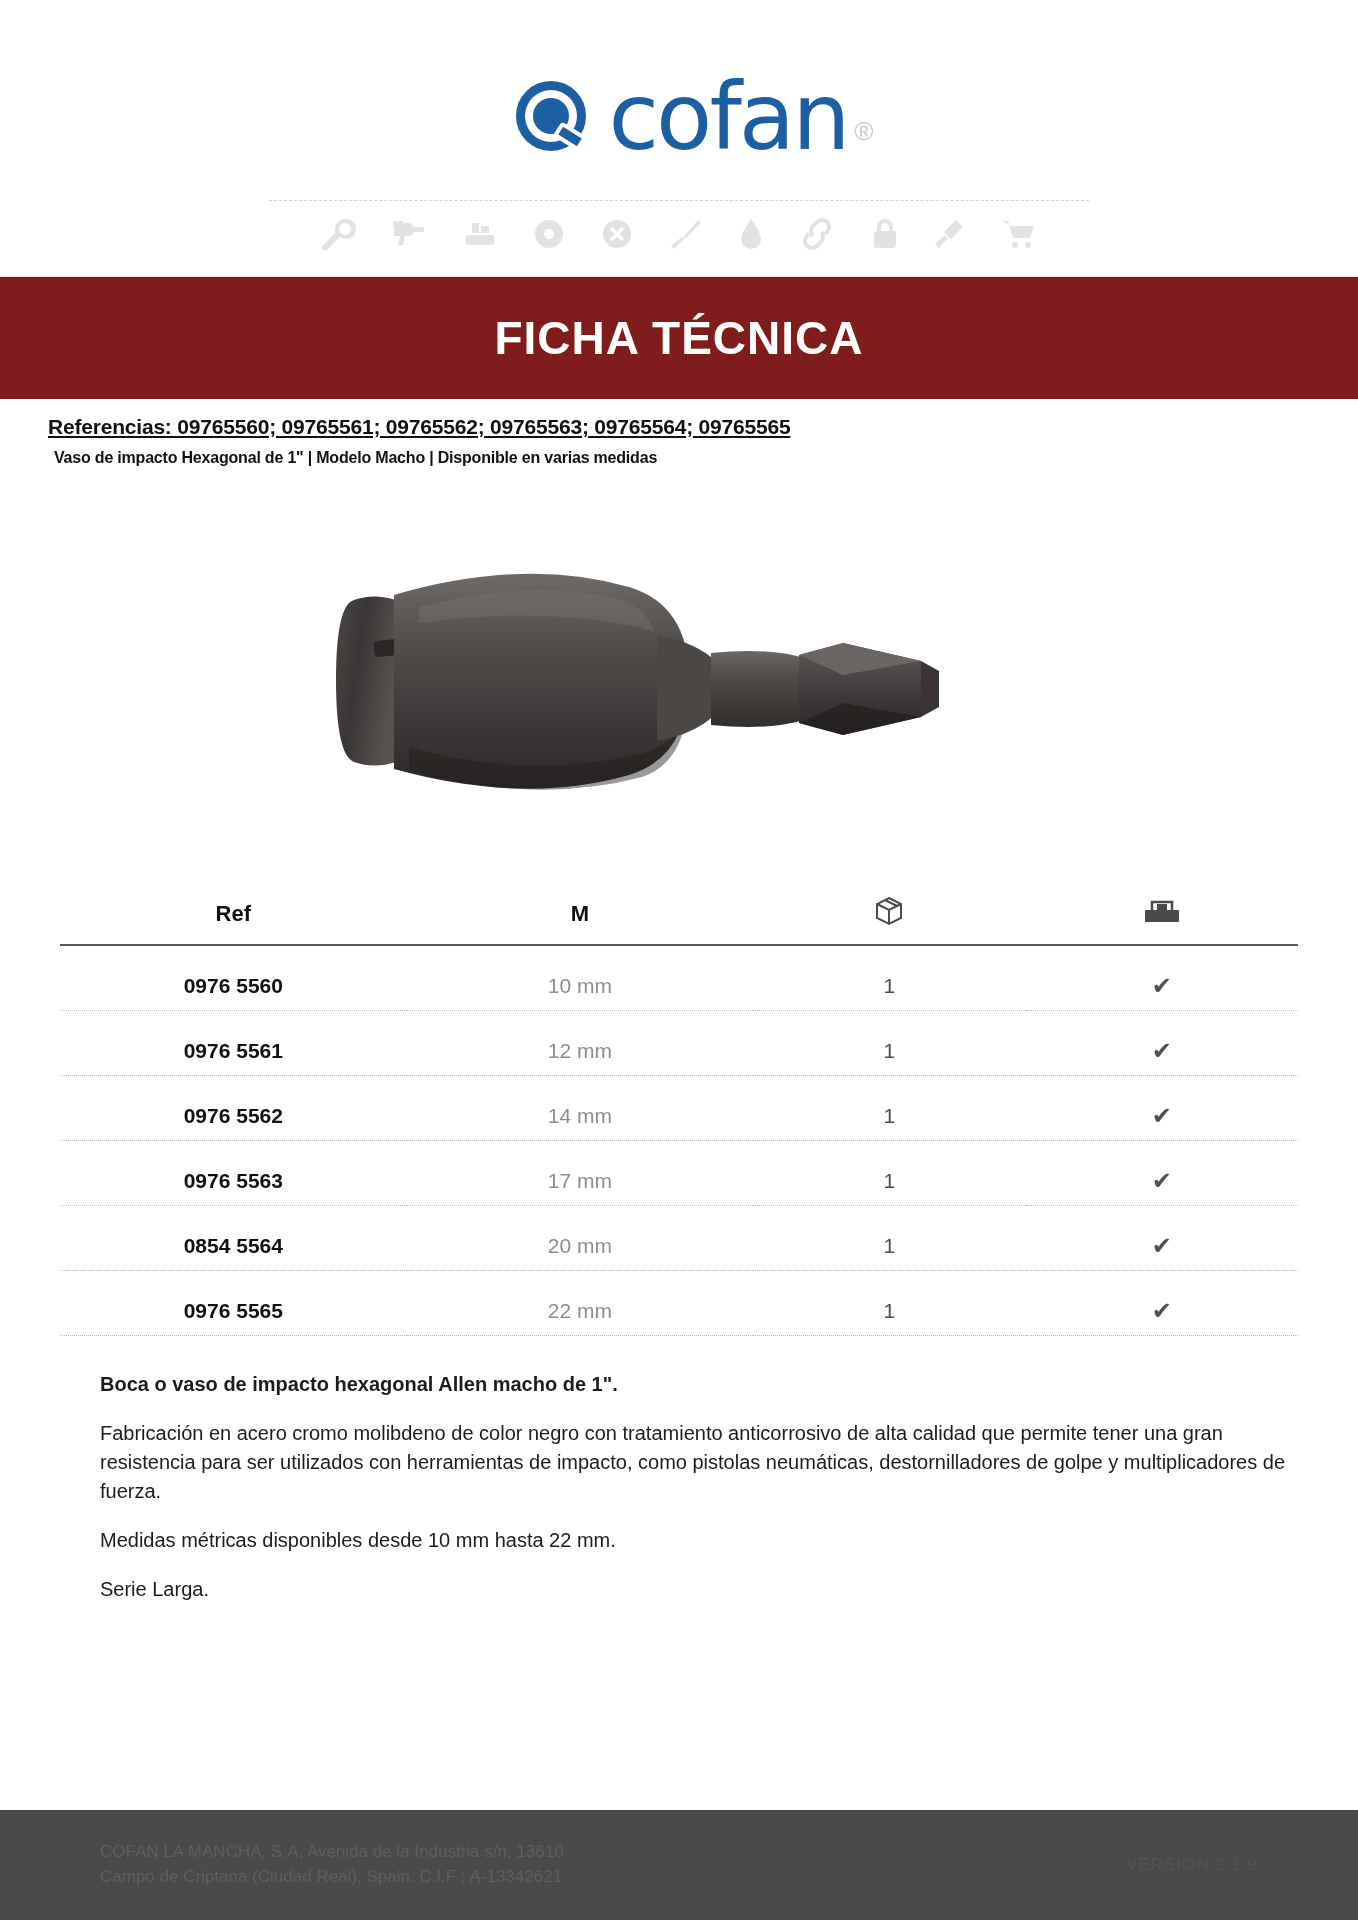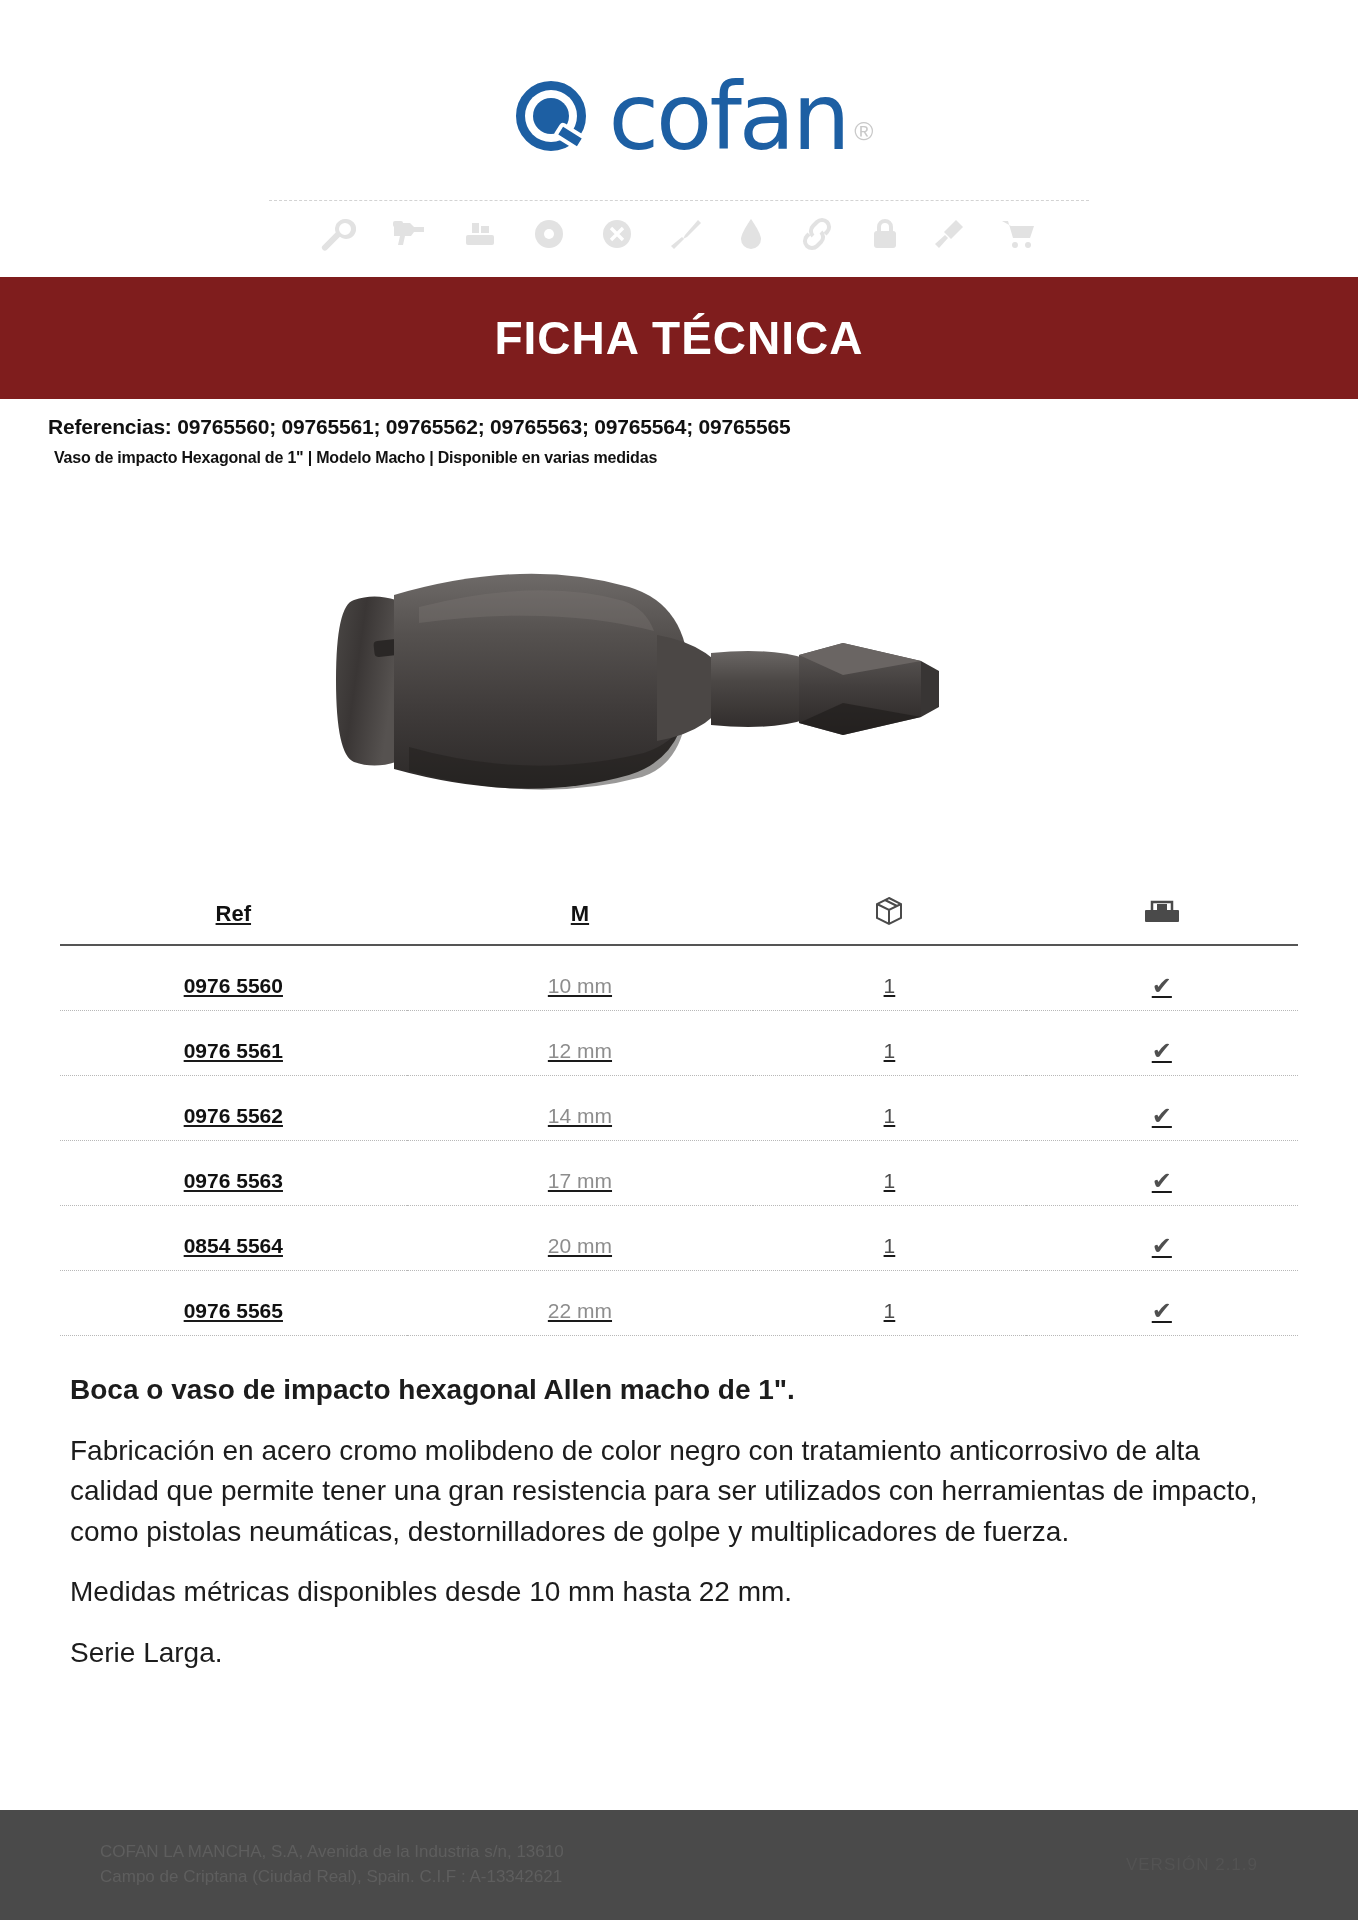--- a/index.html
+++ b/index.html
@@ -126,20 +126,21 @@
 
   
   .refs {
     padding: 16px 48px 0 48px;
   }
   .refs .ref-line {
     font-size: 21px;
     font-weight: bold;
     color: #111;
     letter-spacing: -0.2px;
+    text-decoration: underline;
   }
   .refs .desc-line {
     margin-top: 10px;
     font-size: 16px;
     font-weight: bold;
     color: #111;
     padding-left: 6px;
     letter-spacing: -0.2px;
   }
 
@@ -152,21 +153,20 @@
   .product svg { display: block; margin: 0 auto; }
 
   
   .table-wrap {
     margin: 10px 60px 0 60px;
   }
   table.spec {
     width: 100%;
     border-collapse: collapse;
     font-size: 21px;
-    text-decoration: underline;
   }
   table.spec thead th {
     font-weight: bold;
     font-size: 22px;
     padding-bottom: 12px;
     color: #111;
   }
   table.spec thead tr {
     border-bottom: 2px solid #555;
   }
@@ -194,22 +194,22 @@
     width: 22%;
   }
   .check {
     color: #4f4f4f;
     font-size: 24px;
   }
   .hdr-icon { display: inline-block; }
 
   
   .body-text {
-    margin: 34px 70px 0 70px;
-    font-size: 28px;
+    margin: 34px 70px 0 100px;
+    font-size: 20px;
     line-height: 1.45;
     color: #1c1c1c;
   }
   .body-text p { margin: 0 0 20px 0; }
   .body-text p.strong { font-weight: bold; }
 
   
   .footer {
     position: absolute;
     left: 0; right: 0; bottom: 0;

